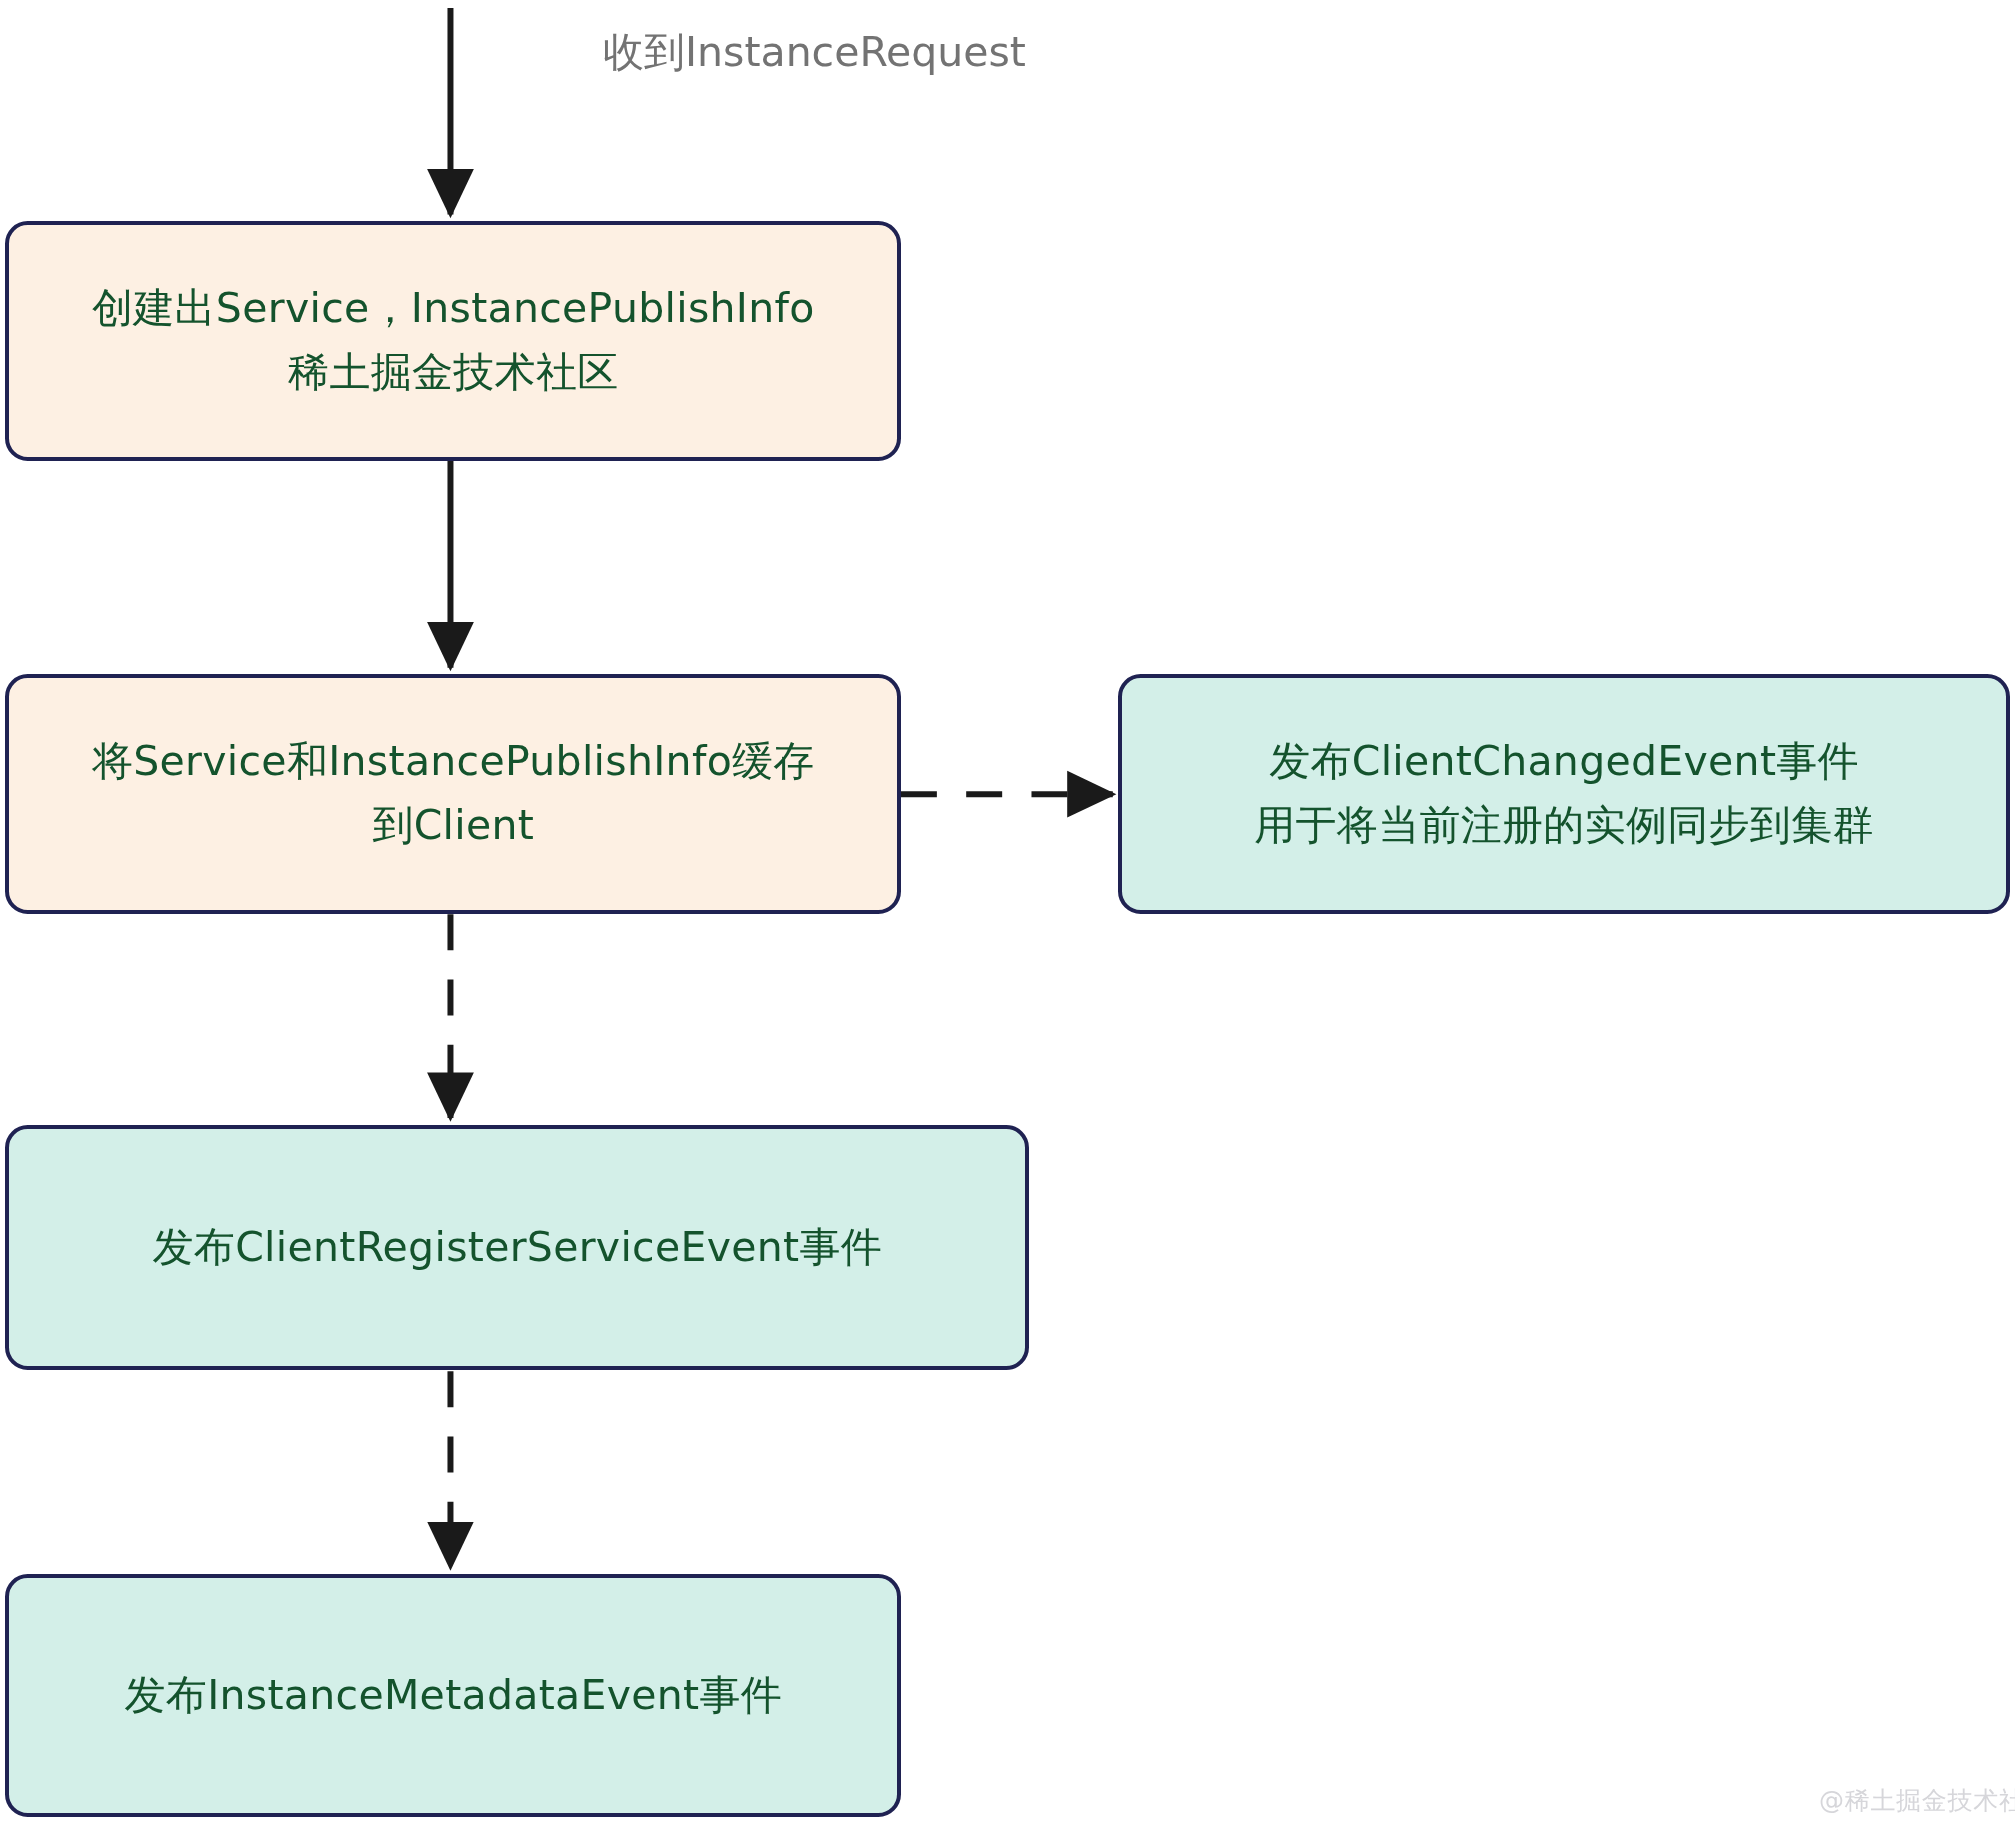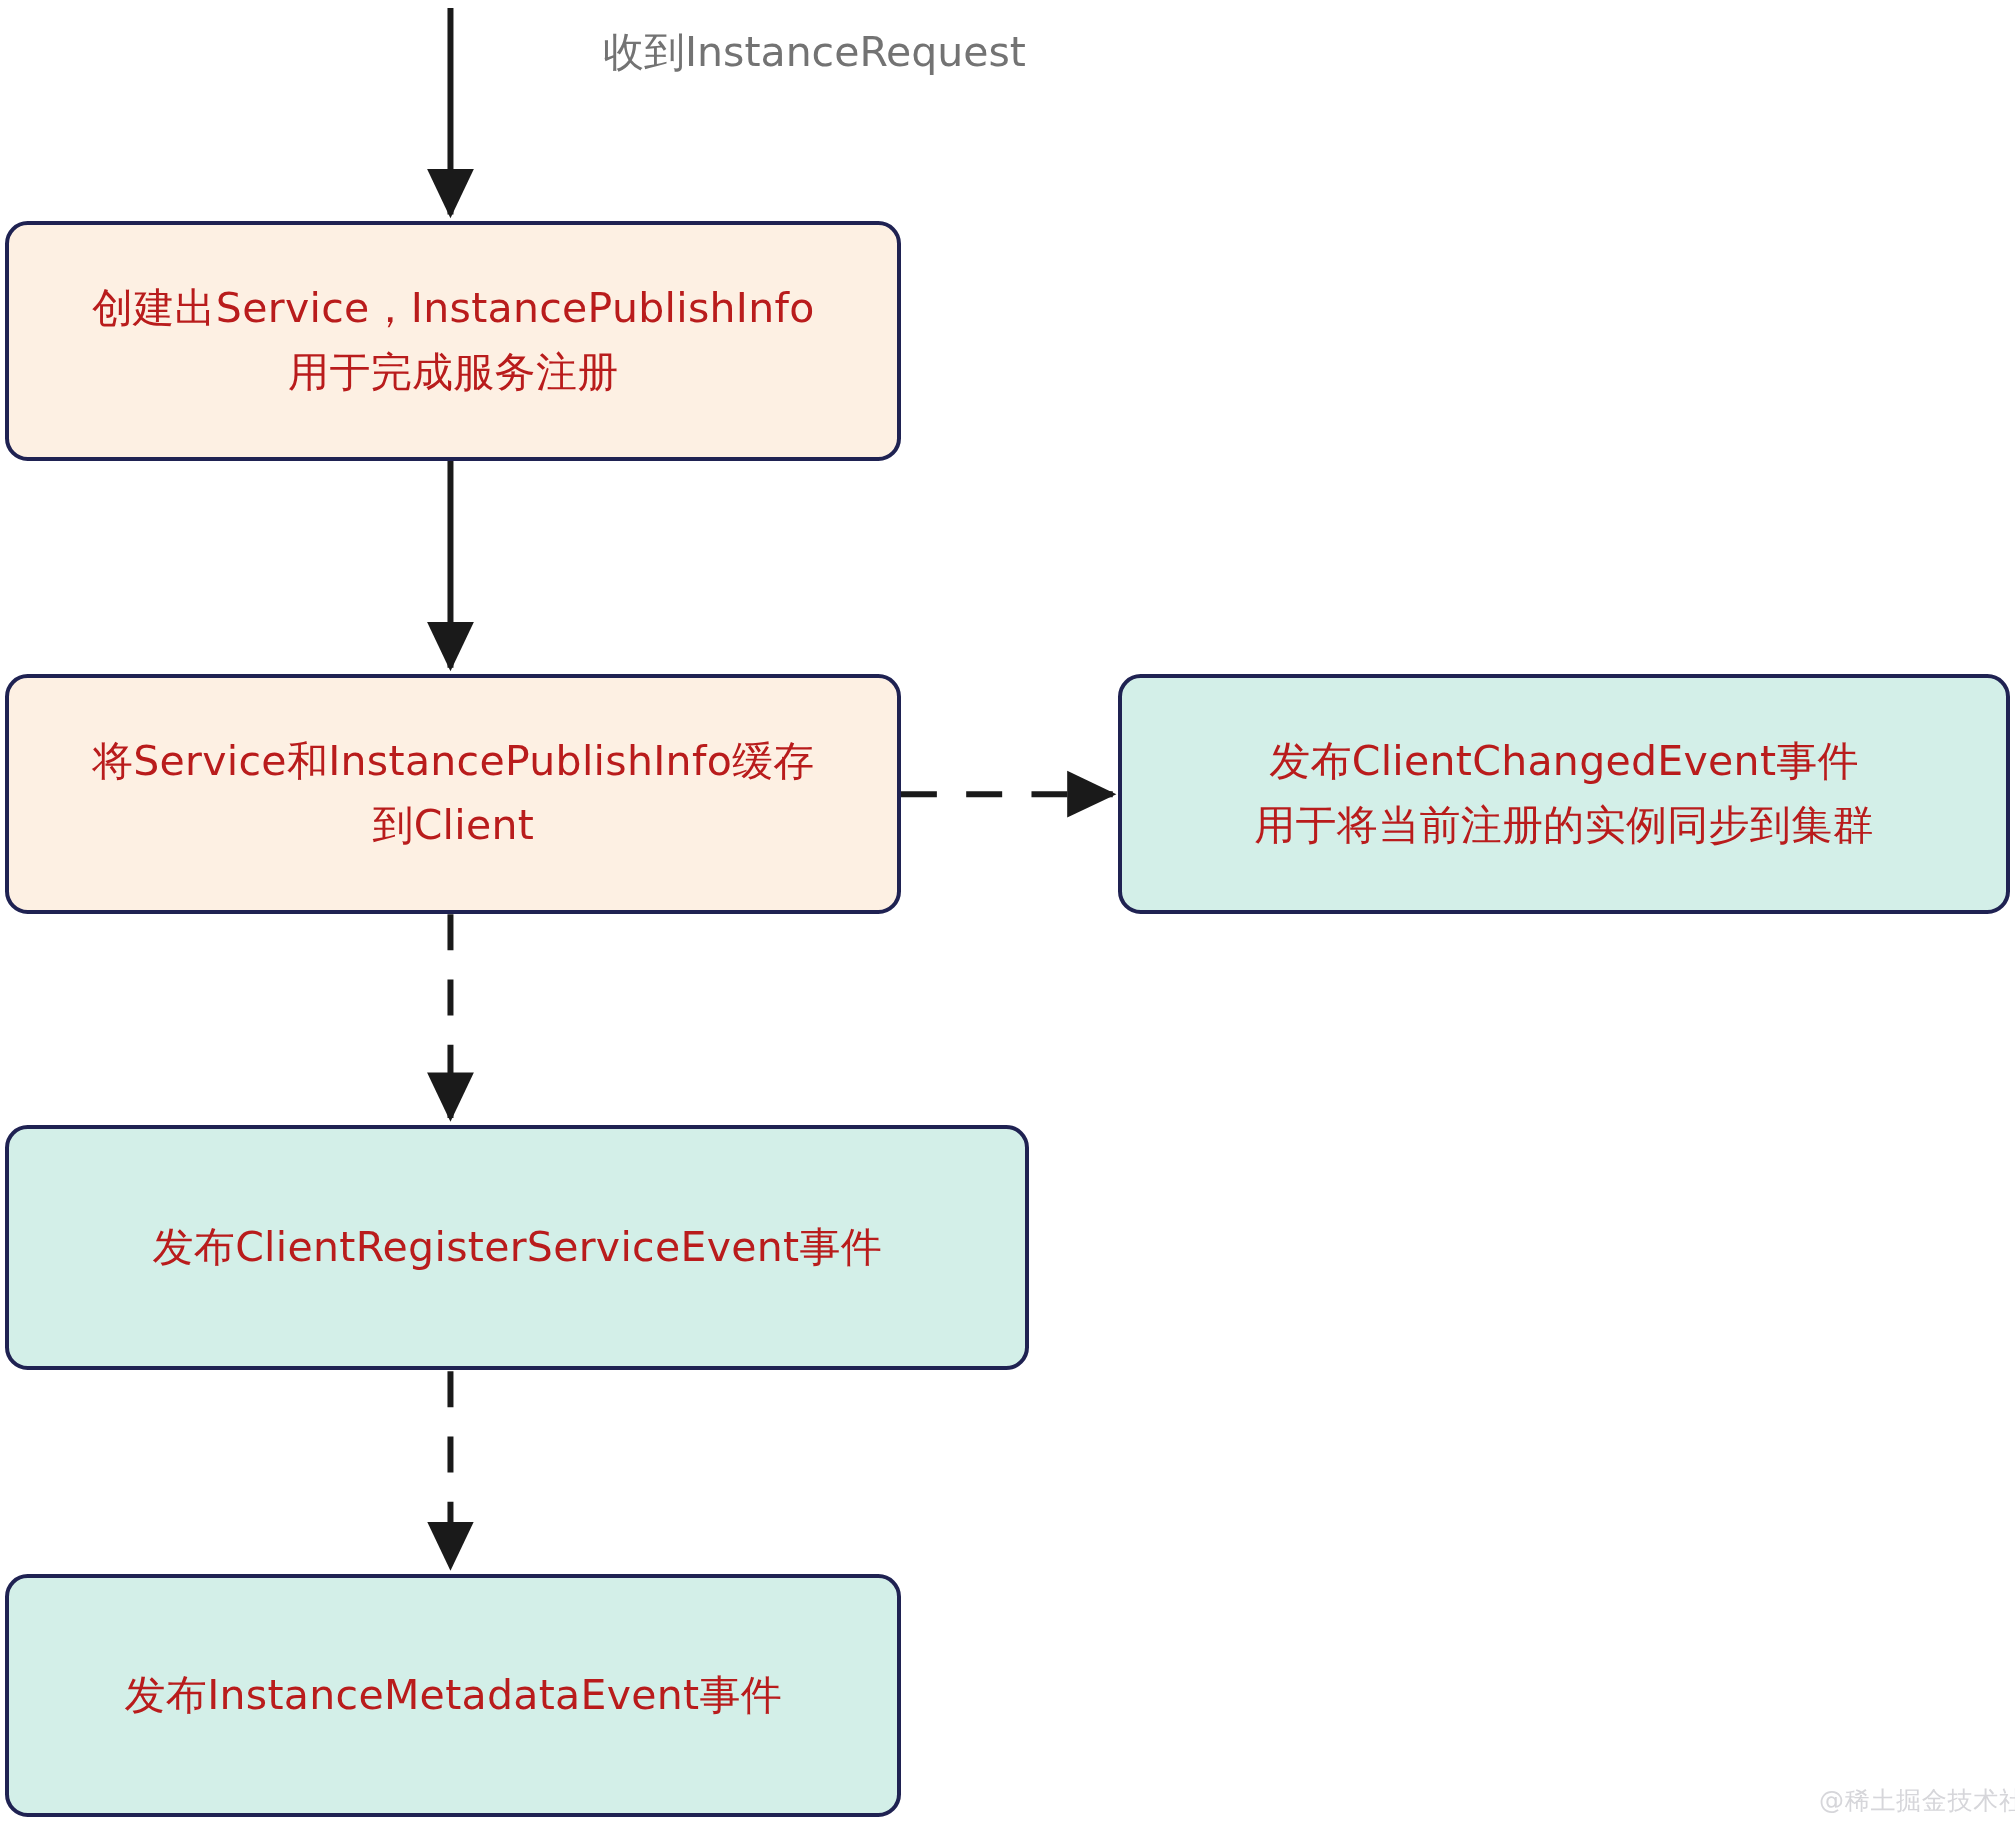--- a/index.html
+++ b/index.html
@@ -20,21 +20,21 @@
   .node {
     position: absolute;
     box-sizing: border-box;
     border: 4.7px solid #1f2252;
     border-radius: 22.7px;
     display: flex;
     flex-direction: column;
     align-items: center;
     justify-content: center;
     text-align: center;
-    color: #b91c1c;
+    color: #14532d;
     font-size: 41px;
     line-height: 1.55;
     letter-spacing: 0.3px;
     font-weight: 400;
     padding: 0 18.7px;
   }
   .node-orange { background: #fdf0e3; }
   .node-teal   { background: #d3efe8; }
   .node-line { display: block; white-space: nowrap; }
 
@@ -83,21 +83,21 @@
 
     <line x1="676" y1="1372" x2="676" y2="1678" stroke="#1a1a1a" stroke-width="9" stroke-dasharray="54,44" marker-end="url(#arrowhead)"></line>
 
     <line x1="676" y1="2058" x2="676" y2="2352" stroke="#1a1a1a" stroke-width="9" stroke-dasharray="54,44" marker-end="url(#arrowhead)"></line>
   </svg>
 
   <div class="edge-label" style="left:603px; top:28px;">收到InstanceRequest</div>
 
   <div class="node node-orange" style="left:5.3px; top:221px; width:896px; height:240px;">
     <span class="node-line">创建出Service，InstancePublishInfo</span>
-    <span class="node-line">用于完成服务注册</span>
+    <span class="node-line">稀土掘金技术社区</span>
   </div>
 
   <div class="node node-orange" style="left:5.3px; top:674px; width:896px; height:240px;">
     <span class="node-line">将Service和InstancePublishInfo缓存</span>
     <span class="node-line">到Client</span>
   </div>
 
   <div class="node node-teal" style="left:1118px; top:674px; width:892px; height:240px;">
     <span class="node-line">发布ClientChangedEvent事件</span>
     <span class="node-line">用于将当前注册的实例同步到集群</span>

